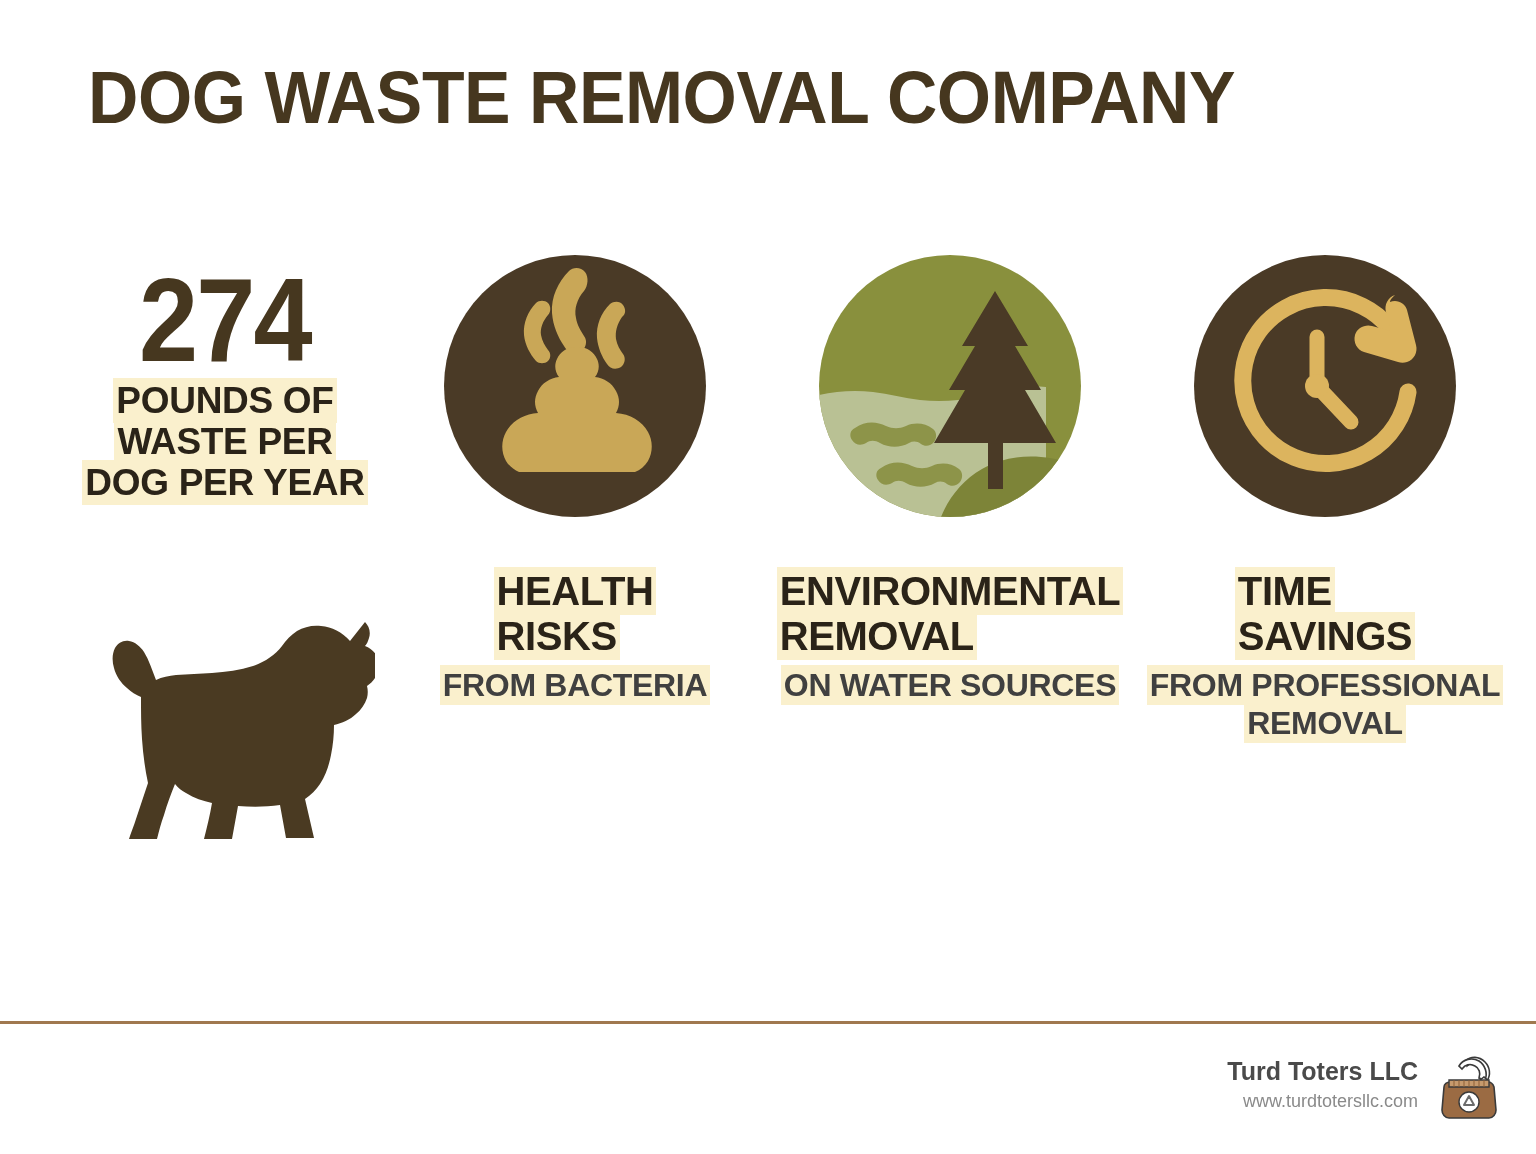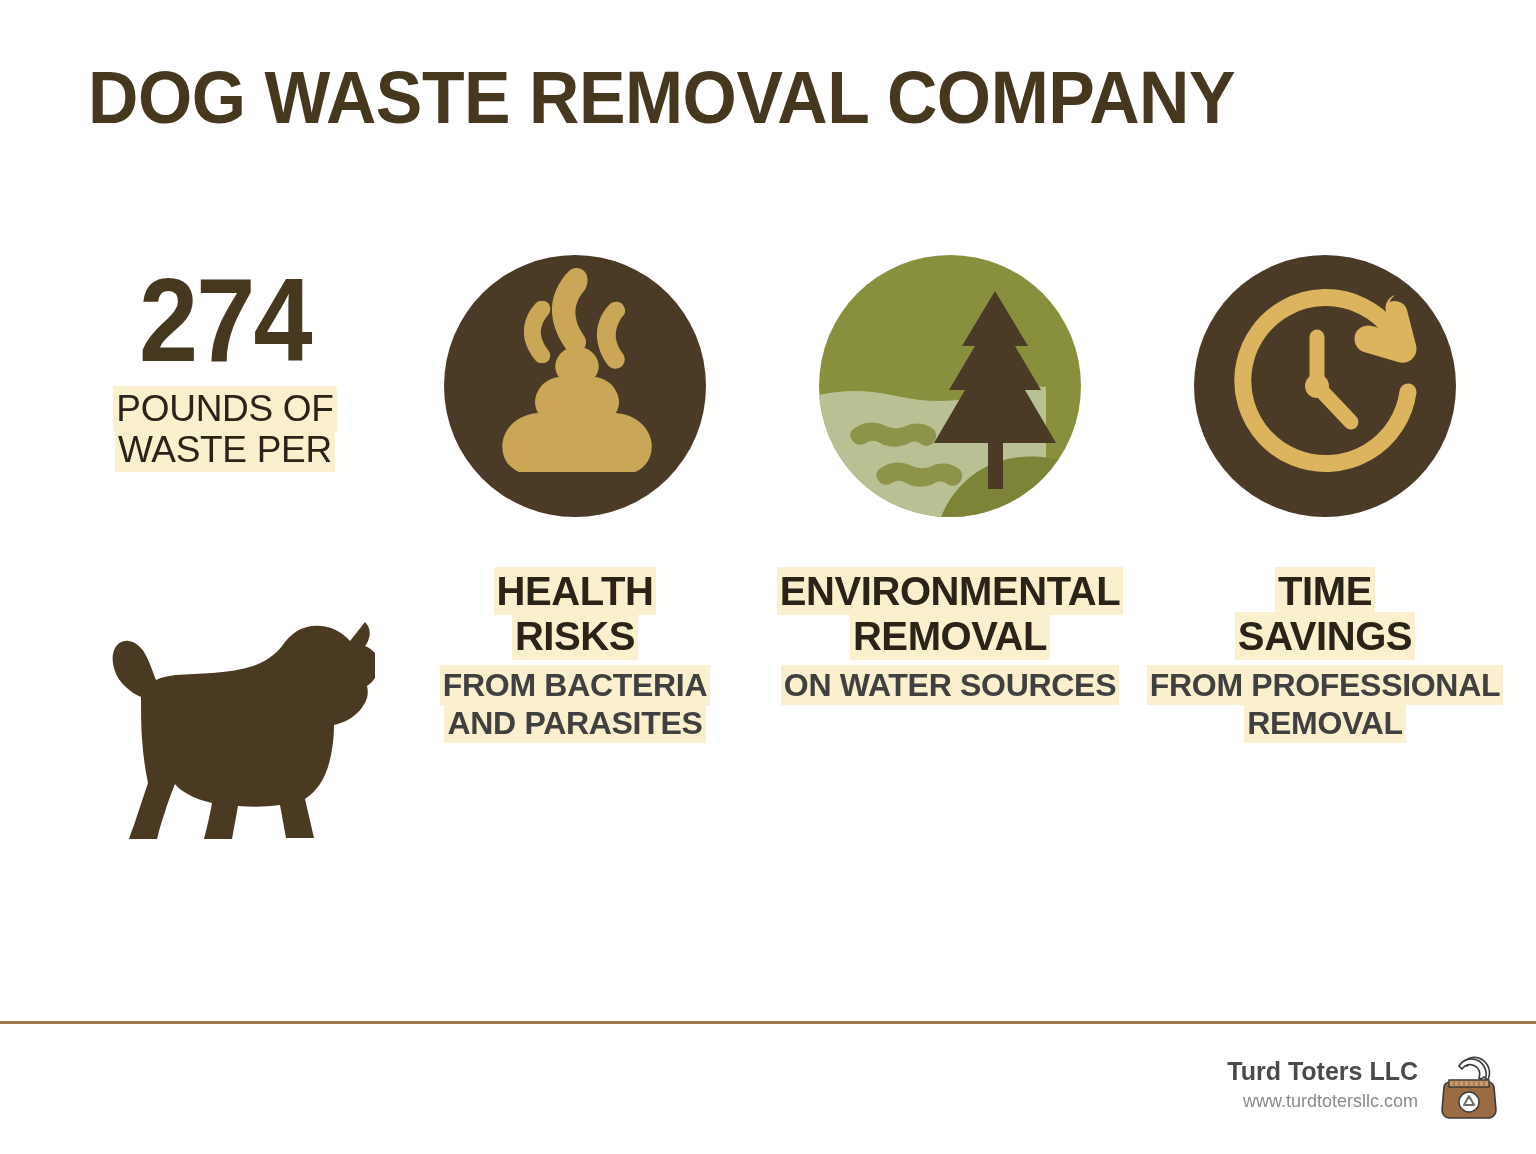--- a/index.html
+++ b/index.html
@@ -39,24 +39,24 @@
   }
   .stat-number {
     font-size:118px;
     line-height:112px;
     font-weight:bold;
     color:#46371f;
     letter-spacing:-2px;
     transform:scaleX(0.90);
   }
   .stat-caption {
-    margin-top:12px;
+    margin-top:4px;
     font-size:37px;
     line-height:41px;
-    font-weight:normal;
+    font-weight:bold;
     color:#2a2318;
     letter-spacing:-0.3px;
   }
   .stat-caption span.hl {
     background:#faf0cd;
     box-shadow:0 0 0 2px #faf0cd;
     padding:0 1px;
   }
 
   
@@ -89,21 +89,20 @@
     flex:0 0 auto;
   }
   .circle svg { display:block; }
 
   .feature-title {
     margin-top:52px;
     font-size:40px;
     line-height:45px;
     font-weight:bold;
     color:#2a2318;
-    text-align:center;
     letter-spacing:-0.4px;
   }
   .feature-sub {
     margin-top:7px;
     font-size:32px;
     line-height:38px;
     font-weight:bold;
     color:#404040;
     text-align:center;
     letter-spacing:-0.3px;
@@ -147,20 +146,21 @@
 
 <div class="poster">
 
   <div class="title">DOG WASTE REMOVAL COMPANY</div>
 
   <div class="stat-block">
     <div class="stat-number">274</div>
     <div class="stat-caption">
       <span class="hl">POUNDS OF</span><br>
       <span class="hl">WASTE PER</span><br>
+      <span class="hl">DOG PER YEAR</span>
     </div>
   </div>
 
   <div class="dog-wrap">
     <svg viewBox="0 0 330 265" width="330" height="265" aria-hidden="true">
       <path fill="#4a3a22" d="M305 46c-8-9-18-14-29-15-9-1-17 1-24 5-6 4-11 9-15 15-7 9-17 16-29 20-13 4-27 6-41 7-12 1-24 1-36 2-7 1-14 2-20 5-4-10-7-20-12-28-4-6-9-10-15-11-6-1-11 2-14 7-3 6-3 13-1 20 2 8 7 15 13 20 4 4 9 7 14 9 0 14 0 28 1 42 1 15 3 30 6 44-4 12-8 24-12 36-2 7-5 13-7 20h28c2-8 4-16 7-24 3-11 7-21 11-31 3 4 7 7 11 9 8 5 17 8 26 10-2 12-5 24-8 36h28c2-11 4-22 6-33 14 1 28 1 42-1 2 11 4 22 6 33h28c-3-13-6-26-9-39 6-4 11-9 15-15 6-9 9-19 11-29 2-10 3-20 3-30 8-2 16-5 22-11 5-4 9-10 11-16 1-4 1-8 0-12 3-2 6-5 8-8 4-6 5-13 3-19-2-6-7-11-13-13 2-2 3-5 4-8 2-6 0-12-4-16z"></path>
     </svg>
   </div>
 
   <div class="features">
@@ -177,21 +177,20 @@
             <path d="M131 92c-8 0-15 5-18 12-3 6-2 13 2 18-9 1-17 6-21 14-4 7-4 15 0 22-14 1-26 8-32 19-5 9-5 20 0 29 3 5 8 9 13 11h116c5-2 10-6 13-11 5-9 5-20 0-29-6-11-18-18-32-19 4-7 4-15 0-22-4-8-12-13-21-14 4-5 5-12 2-18-3-7-10-12-18-12-1 0-3 0-4 0z"></path>
           </g>
         </svg>
       </div>
       <div class="feature-title">
         <span class="hl">HEALTH</span><br>
         <span class="hl">RISKS</span>
       </div>
       <div class="feature-sub">
         <span class="hl">FROM BACTERIA</span><br>
-        <span class="hl">AND PARASITES</span>
       </div>
     </div>
 
     <div class="feature">
       <div class="circle" style="background:#89903d;">
         <svg viewBox="0 0 262 262" width="262" height="262" aria-hidden="true">
 
           <path fill="#b9c194" d="M0 140c18-4 36-5 54-3 16 2 31 6 47 8 19 2 38 1 57-3 13-3 26-7 39-9 10-2 20-2 30-1v130H0V140z"></path>
 
           <path fill="#7d8438" d="M122 262c8-20 22-37 41-48 18-10 39-14 59-12 14 1 27 5 40 10v50H122z"></path>

